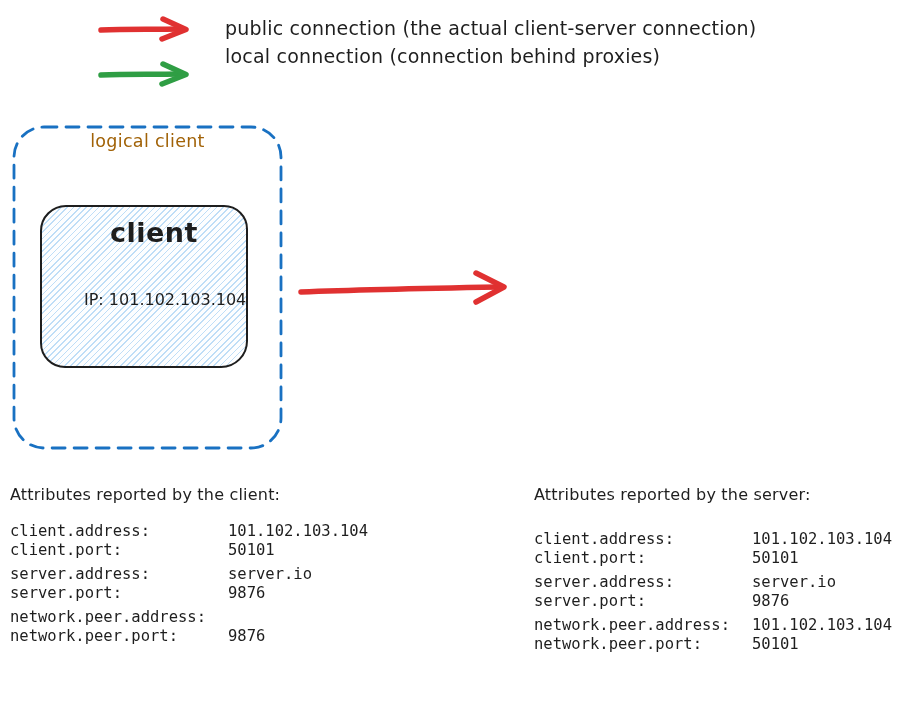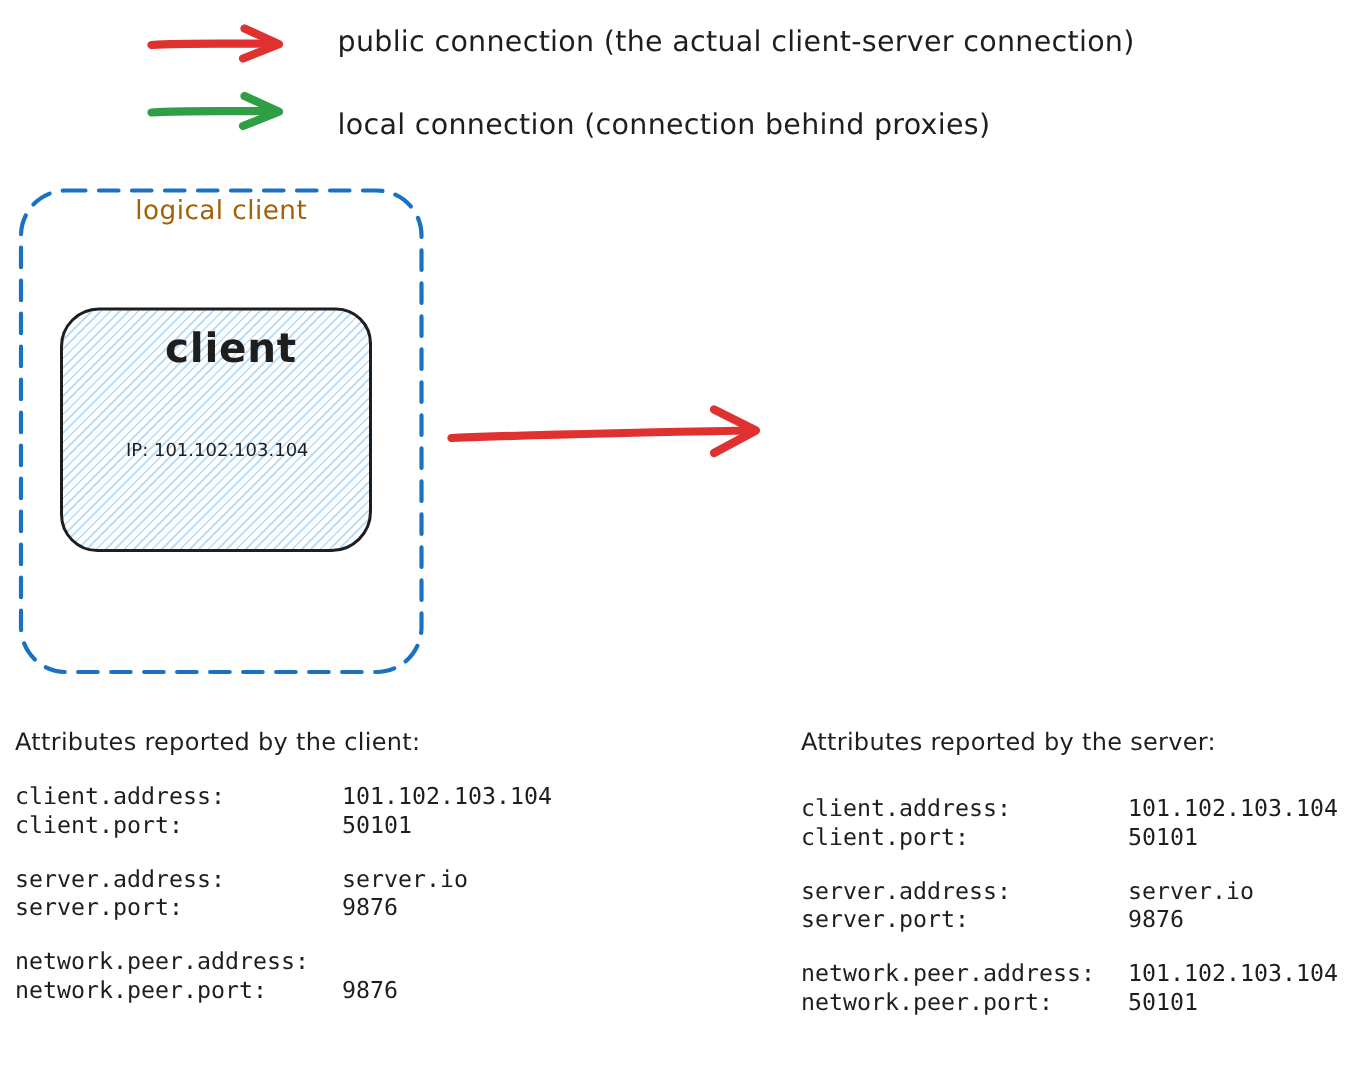--- a/index.html
+++ b/index.html
@@ -18,21 +18,21 @@
 
   
   .legend-arrow { position: absolute; left: 95px; width: 112px; height: 34px; }
   .legend-arrow.red   { top: 12px; }
   .legend-arrow.green { top: 57px; }
   .legend-label {
     position: absolute; left: 225px;
     font-size: 19px; letter-spacing: 0.2px; white-space: nowrap; text-align: center;
   }
   .legend-label.l1 { top: 17px; }
-  .legend-label.l2 { top: 72px; }
+  .legend-label.l2 { top: 45px; }
 
   
   .logical-box { position: absolute; }
   .logical-box svg.frame { position: absolute; left: 0; top: 0; }
   .logical-client { left: 12px;  top: 125px; width: 271px; height: 325px; }
   .logical-server { left: 528px; top: 122px; width: 279px; height: 323px; }
   .logical-label {
     position: absolute; top: 6px; left: 0; width: 100%;
     text-align: center; font-size: 17.5px; letter-spacing: 0.3px;
   }
@@ -58,38 +58,38 @@
     background-image: repeating-linear-gradient(135deg,
       rgba(243,176,106,0.42) 0px, rgba(243,176,106,0.42) 1.2px,
       rgba(255,255,255,0) 1.2px, rgba(255,255,255,0) 4.4px);
   }
   .node-title {
     position: absolute; left: 0; width: 100%; text-align: center;
     font-size: 27px; font-weight: bold; letter-spacing: 0.5px;
   }
   .client-node .node-title { top: 10px; padding-left: 20px; }
   .server-node .node-title { top: 16px; }
-  .node-info { position: absolute; font-size: 12px; line-height: 20px; white-space: nowrap; }
+  .node-info { position: absolute; font-size: 16px; line-height: 20px; white-space: nowrap; }
   .client-node .node-info { left: 42px; top: 83px; }
   .server-node .node-info { left: 20px; top: 82px; }
 
   
   .main-arrow { position: absolute; left: 294px; top: 266px; width: 228px; height: 46px; }
 
   
   .attrs { position: absolute; width: 400px; }
   .attrs-client { left: 10px;  top: 485px; }
   .attrs-server { left: 534px; top: 485px; }
   .attrs-title { font-size: 16px; letter-spacing: 0.2px; white-space: nowrap; }
   .attrs-rows { font-size: 15.5px; line-height: 19px; }
   .attrs-client .attrs-rows { margin-top: 18px; }
   .attrs-server .attrs-rows { margin-top: 26px; }
   .attr-row { display: flex; white-space: nowrap; align-items: center; }
   .attr-row .k { display: inline-block; width: 218px; }
-  .attr-row.group-start { margin-top: 17px; }
+  .attr-row.group-start { margin-top: 5px; }
 </style>
 </head>
 <body>
 
 <div class="canvas">
 
   <svg class="legend-arrow red" viewBox="0 0 112 34">
     <path d="M6 18 C 32 16.5, 60 17.5, 86 17" fill="none" stroke="#e03131" stroke-width="5.5" stroke-linecap="round"></path>
     <path d="M68 7 L 91 17.5 L 67 27" fill="none" stroke="#e03131" stroke-width="5.5" stroke-linecap="round" stroke-linejoin="round"></path>
   </svg>

